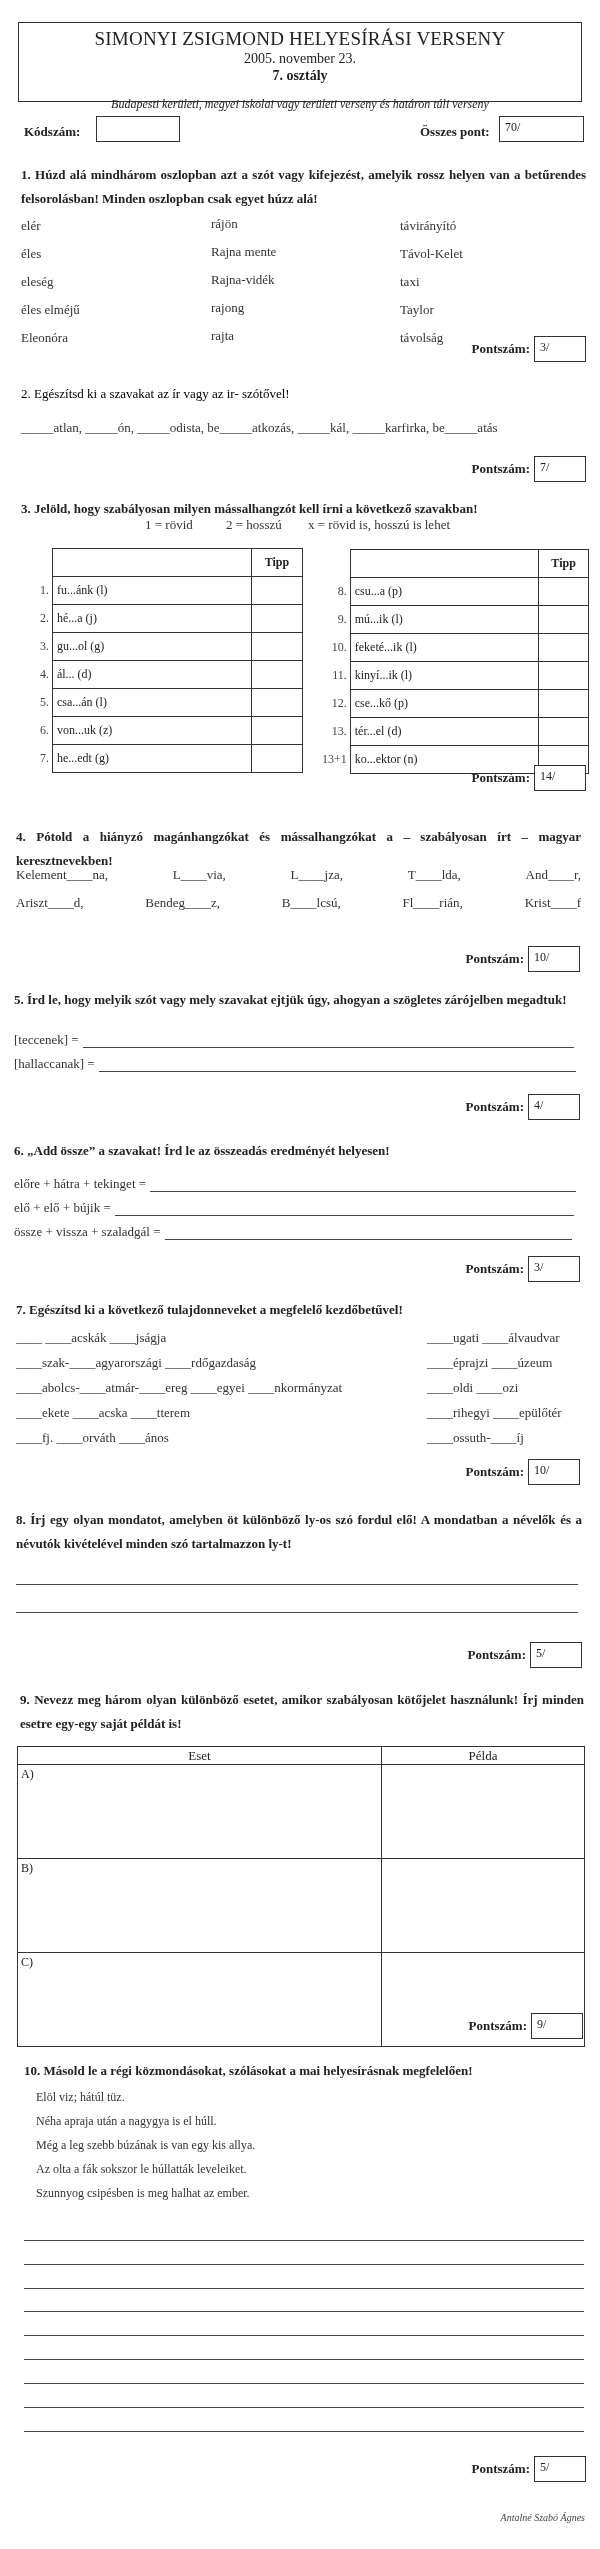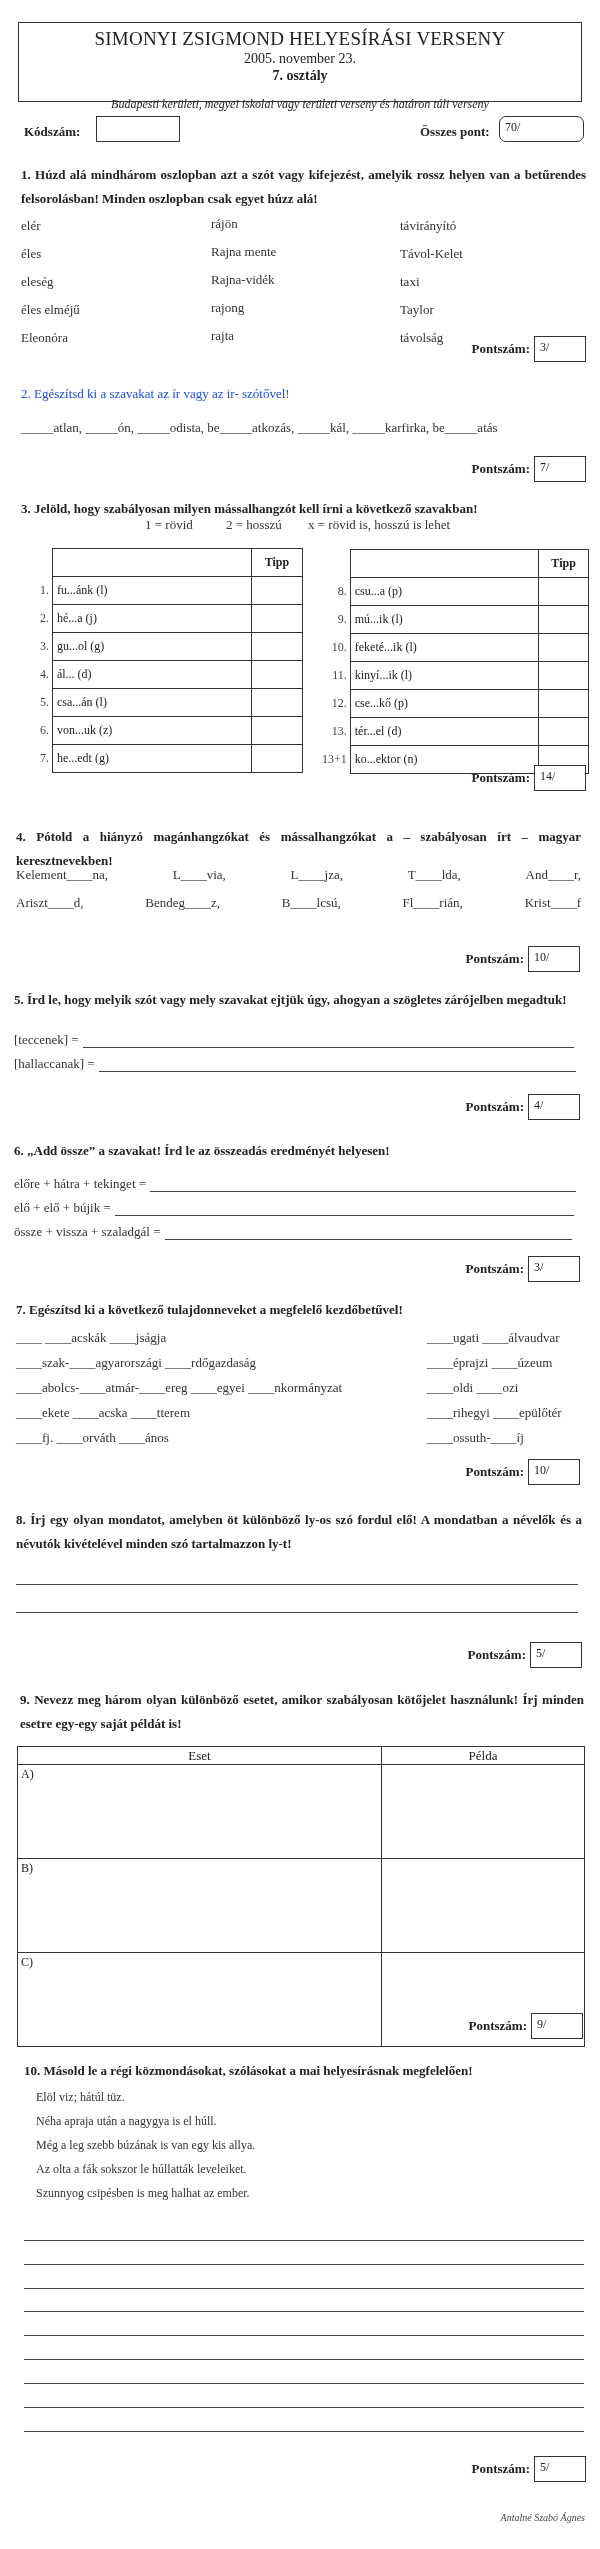--- a/index.html
+++ b/index.html
@@ -6,21 +6,21 @@
   body { width: 600px; height: 2549px; background: #fff; color: #222; font-family: "Liberation Serif", serif; font-size: 13px; position: relative; overflow: hidden; }
   .abs { position: absolute; }
   .header-box { left: 18px; top: 22px; width: 564px; height: 80px; border: 1px solid #333; text-align: center; }
   .header-box .t1 { font-size: 19px; margin-top: 5px; letter-spacing: 0.2px; }
   .header-box .t2 { font-size: 14px; margin-top: 1px; }
   .header-box .t3 { font-size: 14px; font-weight: bold; margin-top: 1px; }
   .header-box .t4 { font-size: 12px; margin-top: 13px; font-style: italic; }
   .label-b { font-weight: bold; font-size: 13px; }
   .box { border: 1px solid #333; height: 26px; background: #fff; font-size: 12px; padding: 3px 5px; }
   .q-title { font-weight: bold; font-size: 13px; line-height: 24px; text-align: justify; }
-  .q-title.light { font-weight: normal; color: #1d4ed8; }
+  .q-title.light { font-weight: normal; color: #000000; }
   .word { font-size: 13px; color: #333; }
   .score { display: flex; align-items: center; gap: 4px; right: 14px; }
   .score .lbl { font-weight: bold; font-size: 13px; }
   .score .box { width: 52px; height: 26px; }
   table.q3 { border-collapse: collapse; position: absolute; }
   table.q3 td { border: 1px solid #333; height: 28px; font-size: 12px; padding: 0 4px; }
   table.q3 td.num { border: none; text-align: right; padding-right: 3px; width: 22px; color: #444; }
   table.q3 td.tipp { width: 50px; text-align: center; font-weight: bold; font-size: 12px; }
   .line { height: 1px; background: #444; }
   .fillrow { font-size: 13px; color: #333; display: flex; align-items: flex-end; }
@@ -42,21 +42,21 @@
 </div>
 
 <div class="abs" style="left:24px;top:124px;">
   <span class="label-b">Kódszám:</span>
 </div>
 <div class="abs box" style="left:96px;top:116px;width:84px;"></div>
 
 <div class="abs" style="left:420px;top:124px;">
   <span class="label-b">Összes pont:</span>
 </div>
-<div class="abs box" style="left:499px;top:116px;width:85px;border-radius:7px;">70/</div>
+<div class="abs box" style="left:499px;top:116px;width:85px;">70/</div>
 
 <div class="abs q-title" style="left:21px;top:163px;width:565px;">1. Húzd alá mindhárom oszlopban azt a szót vagy kifejezést, amelyik rossz helyen van a betűrendes felsorolásban! Minden oszlopban csak egyet húzz alá!</div>
 <div class="abs" style="left:21px;top:218px;">
   <div class="word" style="height:28px">elér</div>
   <div class="word" style="height:28px">éles</div>
   <div class="word" style="height:28px">eleség</div>
   <div class="word" style="height:28px">éles elméjű</div>
   <div class="word" style="height:28px">Eleonóra</div>
 </div>
 <div class="abs" style="left:211px;top:216px;">

